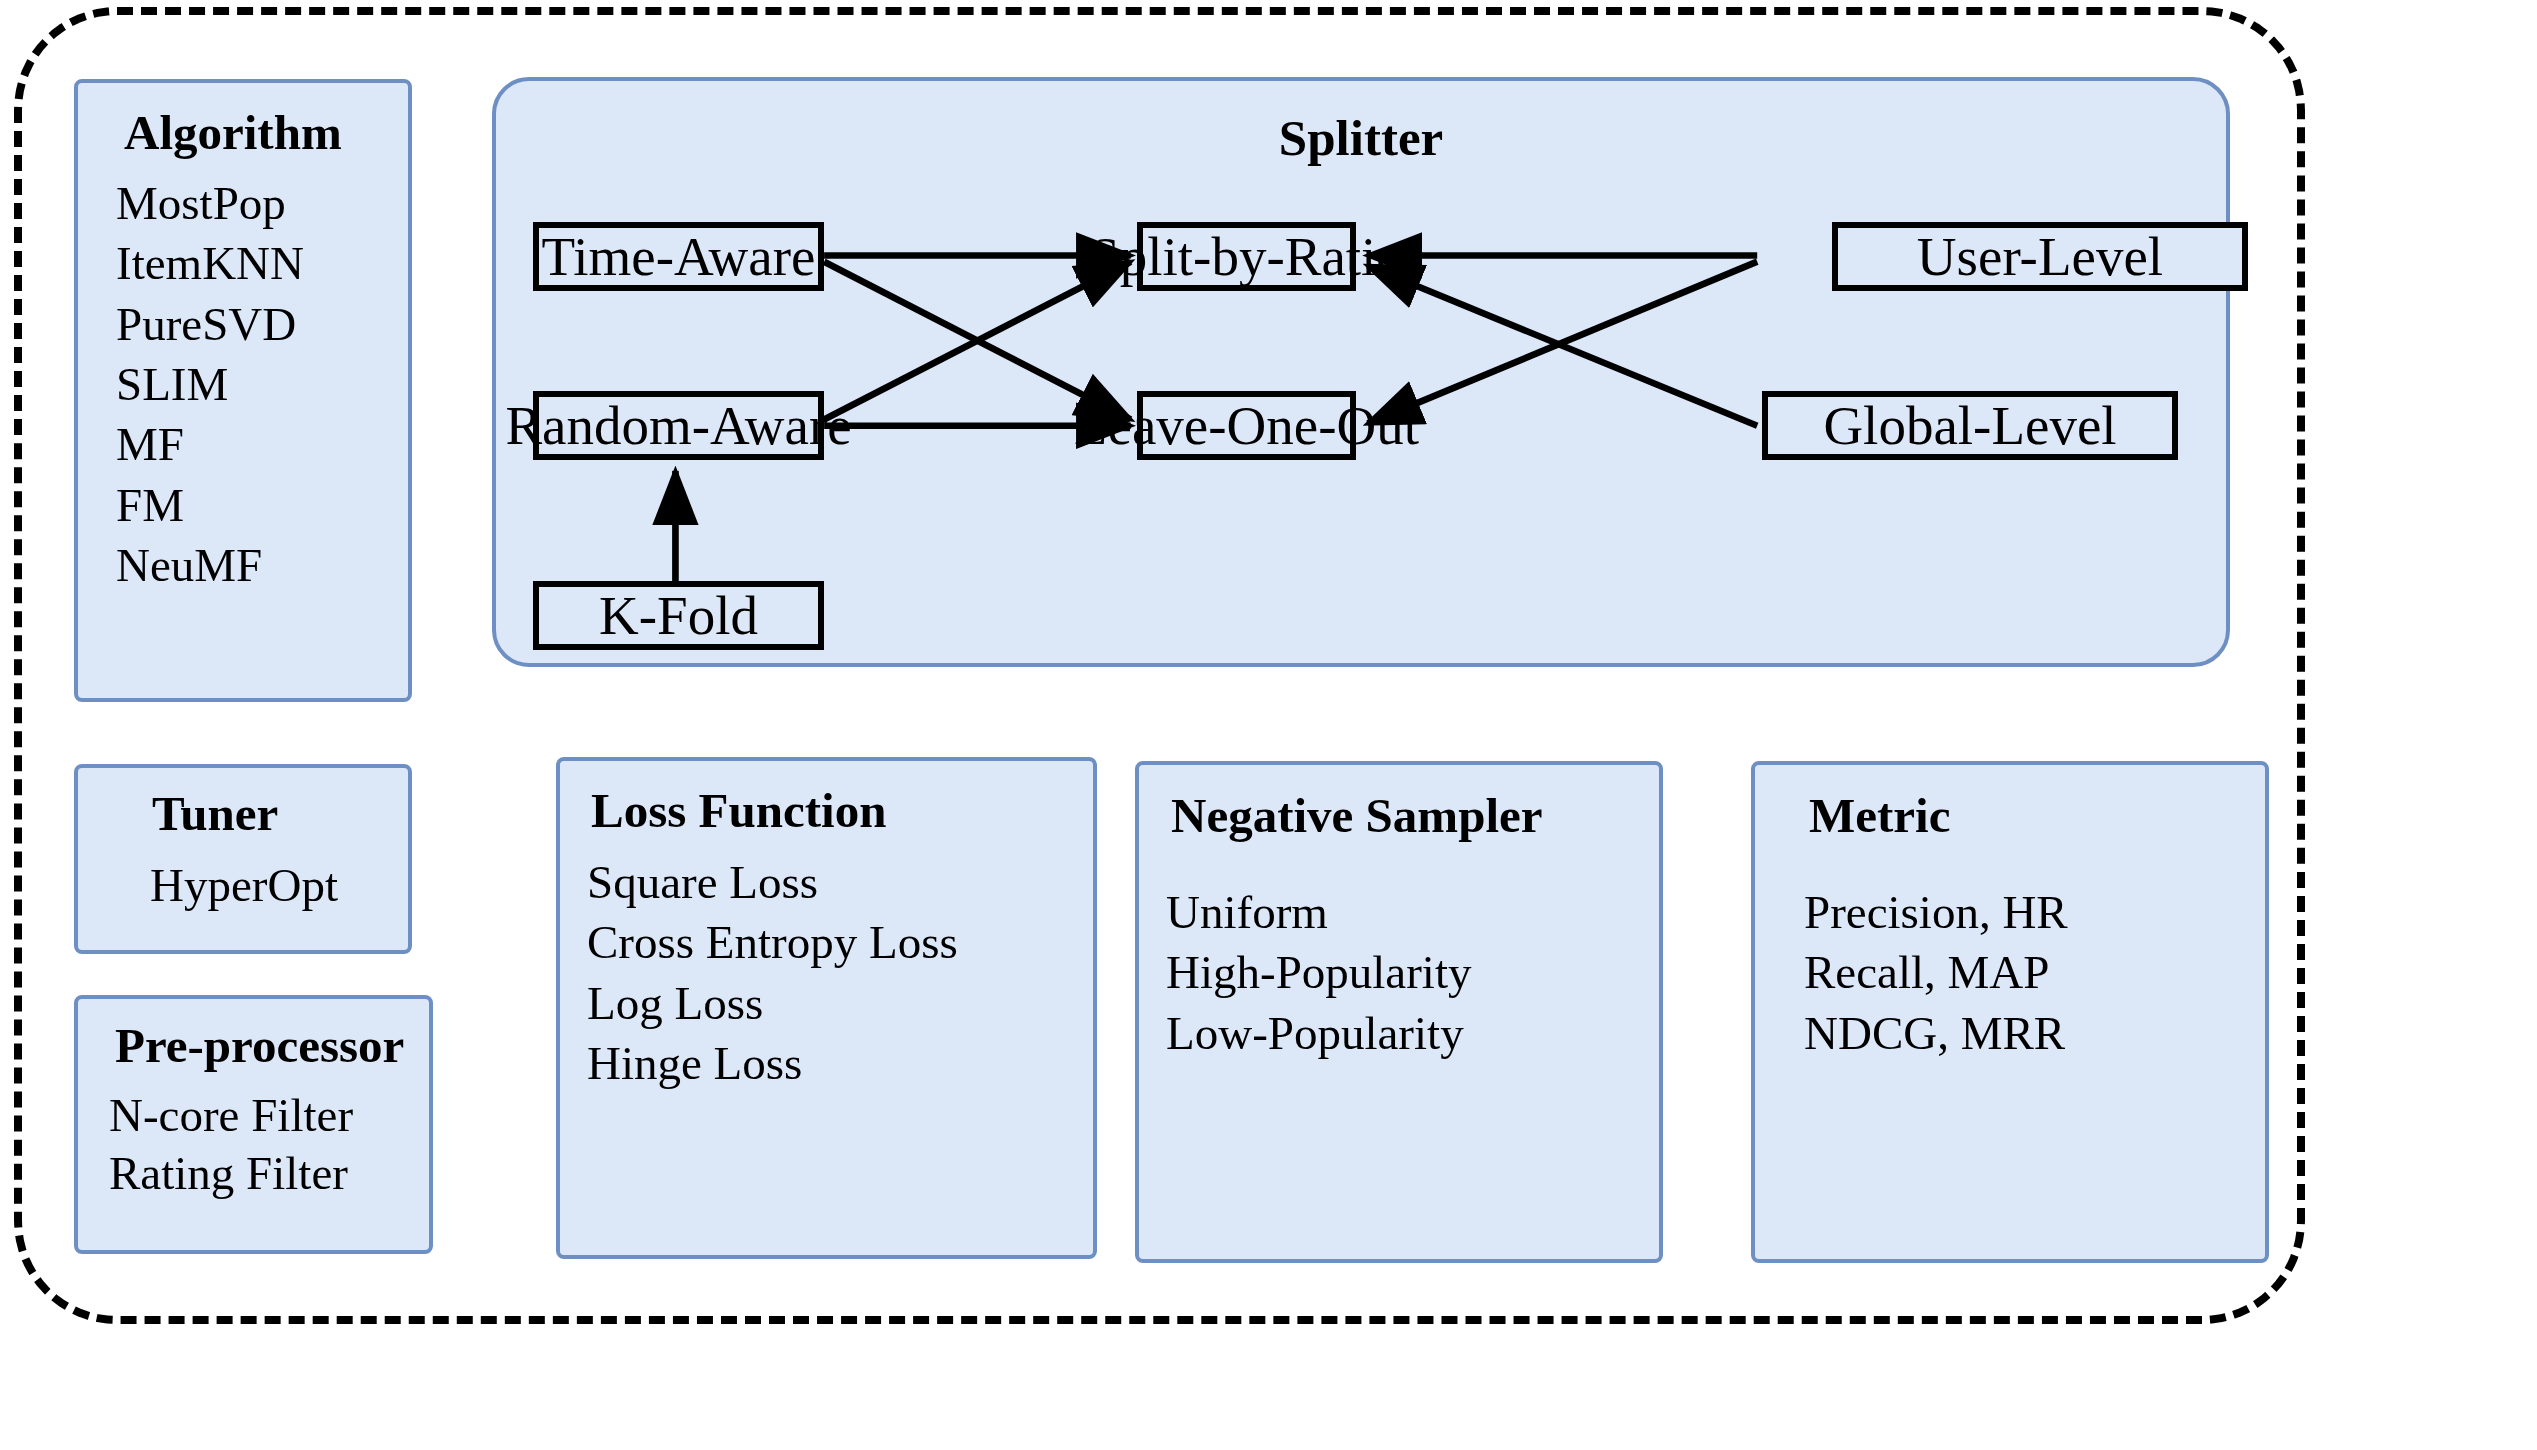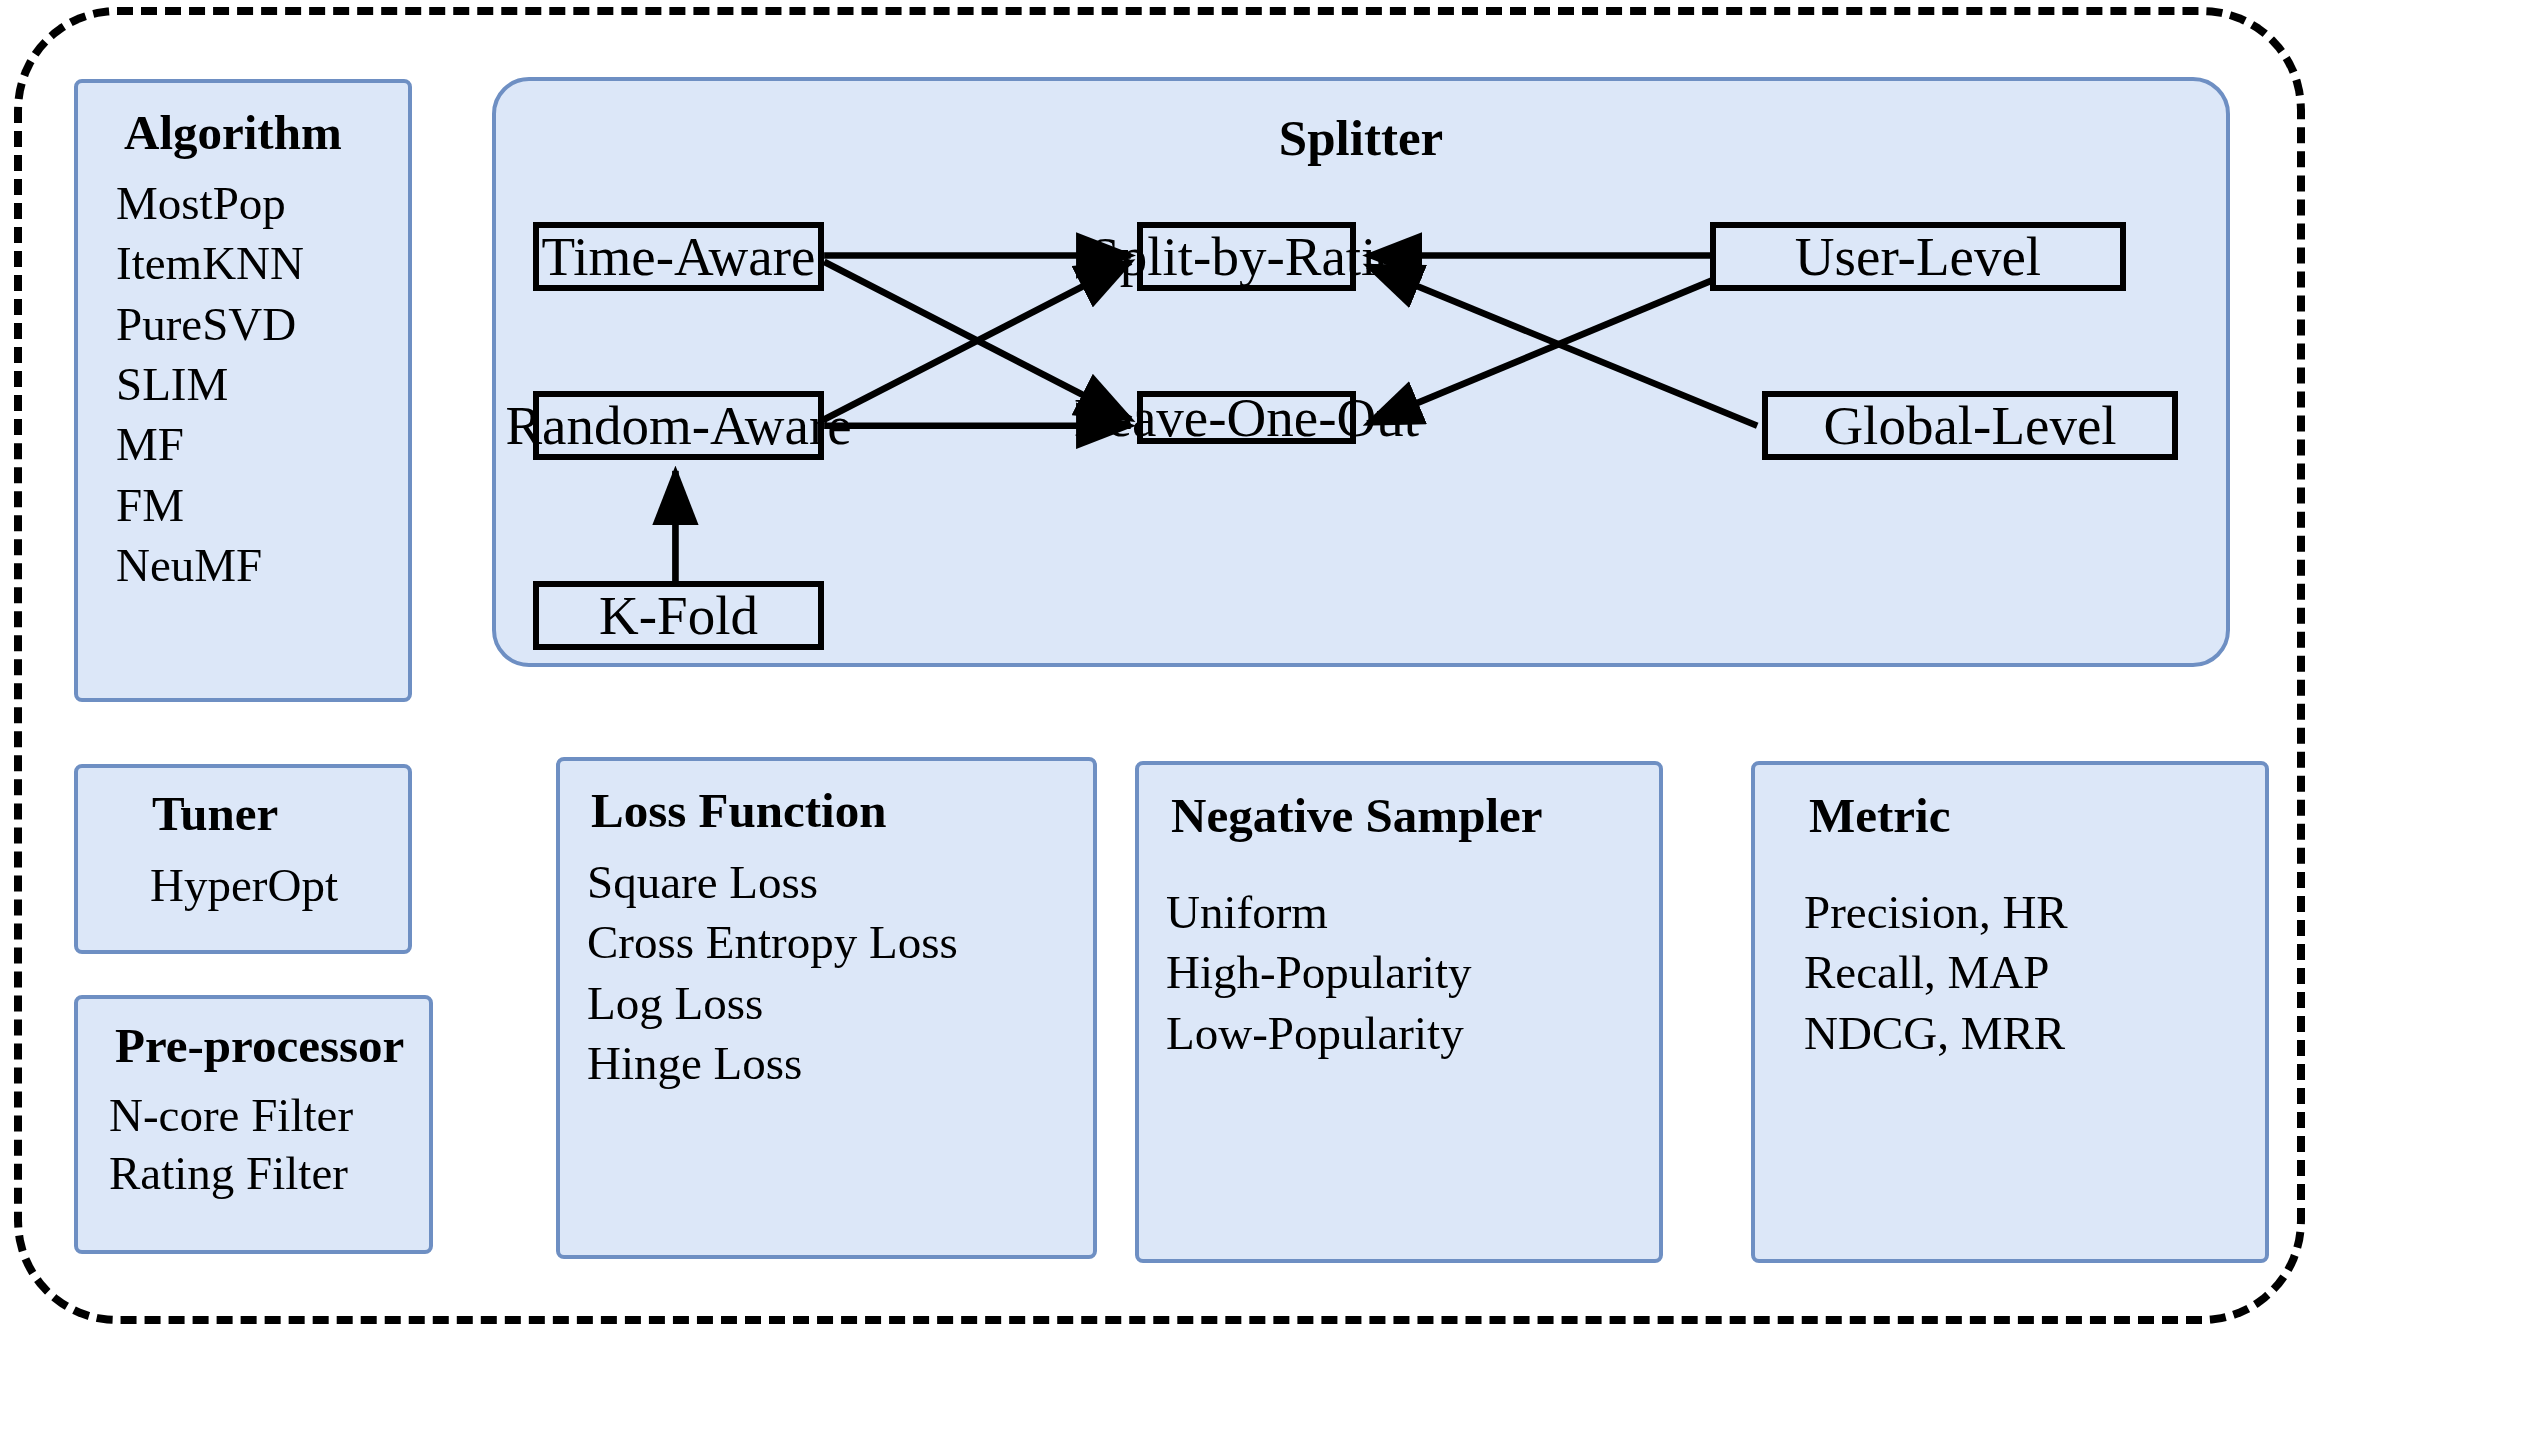--- a/index.html
+++ b/index.html
@@ -246,23 +246,23 @@
 
         <line x1="2460" y1="672" x2="1700" y2="360"></line>
       </g>
     </svg>
 
     <div class="node" style="left:37px;  top:141px; width:291px; height:69px;">Time-Aware</div>
     <div class="node" style="left:37px;  top:310px; width:291px; height:69px;">Random-Aware</div>
     <div class="node" style="left:37px;  top:500px; width:291px; height:69px;">K-Fold</div>
 
     <div class="node" style="left:641px; top:141px; width:219px; height:69px;">Split-by-Ratio</div>
-    <div class="node" style="left:641px; top:310px; width:219px; height:53px;">Leave-One-Out</div>
-
-    <div class="node" style="left:1214px; top:141px; width:416px; height:69px;">User-Level</div>
+    <div class="node" style="left:641px; top:310px; width:219px; height:69px;">Leave-One-Out</div>
+
+    <div class="node" style="left:1336px; top:141px; width:416px; height:69px;">User-Level</div>
     <div class="node" style="left:1266px; top:310px; width:416px; height:69px;">Global-Level</div>
   </div>
 
   <div class="panel" id="tuner-panel">
     <div class="panel-title">Tuner</div>
     <div class="panel-line">HyperOpt</div>
   </div>
 
   <div class="panel" id="preprocessor-panel">
     <div class="panel-title">Pre-processor</div>

